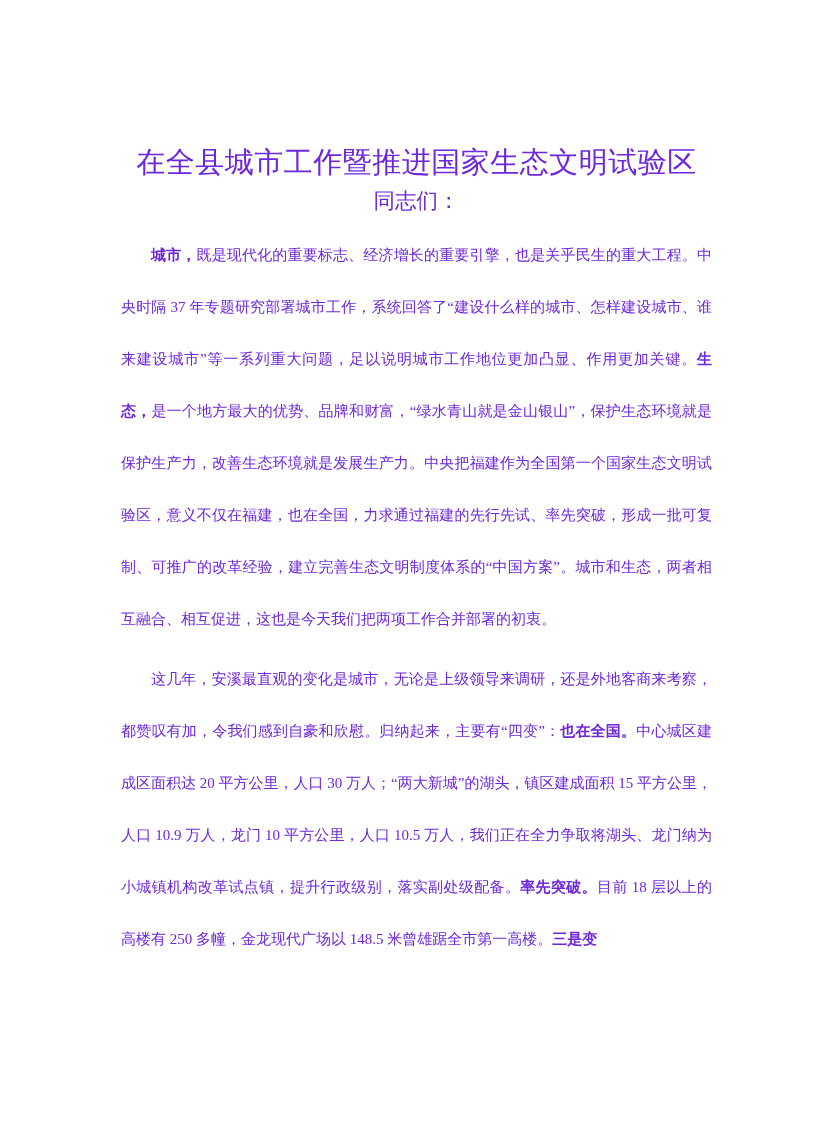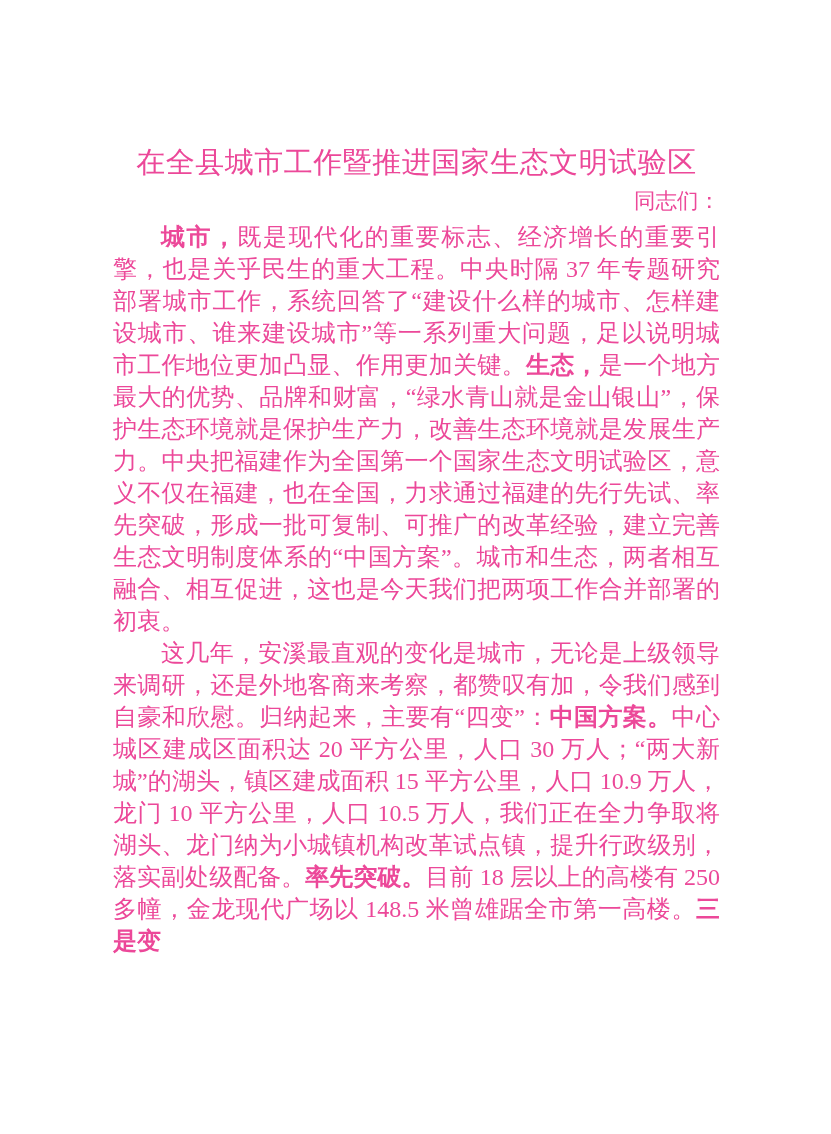--- a/index.html
+++ b/index.html
@@ -6,21 +6,21 @@
     margin: 0;
     padding: 0;
     background: #e8e8e8;
   }
   .page {
     position: relative;
     width: 831px;
     height: 1134px;
     margin: 0 auto;
     background: #ffffff;
-    color: #ec4899;
+    color: #6d28d9;
     font-family: "Liberation Serif", "DejaVu Serif", serif;
     box-sizing: border-box;
     padding: 143px 111px 0 113px;
     overflow: hidden;
   }
   .title {
     margin: 0;
     padding: 0;
     text-align: center;
     font-size: 29px;
@@ -29,39 +29,39 @@
     letter-spacing: 0.5px;
   }
   .title-line {
     display: block;
     white-space: nowrap;
   }
   .salutation {
     margin: 0;
     font-size: 21.5px;
     line-height: 40px;
-    text-align: right;
+    text-align: center;
   }
   .para {
-    margin: 0;
-    font-size: 24px;
-    line-height: 32px;
+    margin: 8px;
+    font-size: 15px;
+    line-height: 52px;
     text-align: justify;
     text-justify: inter-character;
     text-indent: 2em;
   }
   .bold {
     font-weight: bold;
   }
 </style>
 </head>
 <body>
 
 <div class="page">
   <h1 class="title">
     <span class="title-line">在全县城市工作暨推进国家生态文明试验区</span>
   </h1>
   <p class="salutation">同志们：</p>
   <div>
       <p class="para"><span class="bold">城市，</span><span>既是现代化的重要标志、经济增长的重要引擎，也是关乎民生的重大工程。中央时隔 37 年专题研究部署城市工作，系统回答了“建设什么样的城市、怎样建设城市、谁来建设城市”等一系列重大问题，足以说明城市工作地位更加凸显、作用更加关键。</span><span class="bold">生态，</span><span>是一个地方最大的优势、品牌和财富，“绿水青山就是金山银山”，保护生态环境就是保护生产力，改善生态环境就是发展生产力。中央把福建作为全国第一个国家生态文明试验区，意义不仅在福建，也在全国，力求通过福建的先行先试、率先突破，形成一批可复制、可推广的改革经验，建立完善生态文明制度体系的“中国方案”。城市和生态，两者相互融合、相互促进，这也是今天我们把两项工作合并部署的初衷。</span></p>
-      <p class="para"><span>这几年，安溪最直观的变化是城市，无论是上级领导来调研，还是外地客商来考察，都赞叹有加，令我们感到自豪和欣慰。归纳起来，主要有“四变”：</span><span class="bold">中国方案。</span><span>中心城区建成区面积达 20 平方公里，人口 30 万人；“两大新城”的湖头，镇区建成面积 15 平方公里，人口 10.9 万人，龙门 10 平方公里，人口 10.5 万人，我们正在全力争取将湖头、龙门纳为小城镇机构改革试点镇，提升行政级别，落实副处级配备。</span><span class="bold">率先突破。</span><span>目前 18 层以上的高楼有 250 多幢，金龙现代广场以 148.5 米曾雄踞全市第一高楼。</span><span class="bold">三是变</span></p>
+      <p class="para"><span>这几年，安溪最直观的变化是城市，无论是上级领导来调研，还是外地客商来考察，都赞叹有加，令我们感到自豪和欣慰。归纳起来，主要有“四变”：</span><span class="bold">也在全国。</span><span>中心城区建成区面积达 20 平方公里，人口 30 万人；“两大新城”的湖头，镇区建成面积 15 平方公里，人口 10.9 万人，龙门 10 平方公里，人口 10.5 万人，我们正在全力争取将湖头、龙门纳为小城镇机构改革试点镇，提升行政级别，落实副处级配备。</span><span class="bold">率先突破。</span><span>目前 18 层以上的高楼有 250 多幢，金龙现代广场以 148.5 米曾雄踞全市第一高楼。</span><span class="bold">三是变</span></p>
     </div>
 </div>
 
 </body></html>

